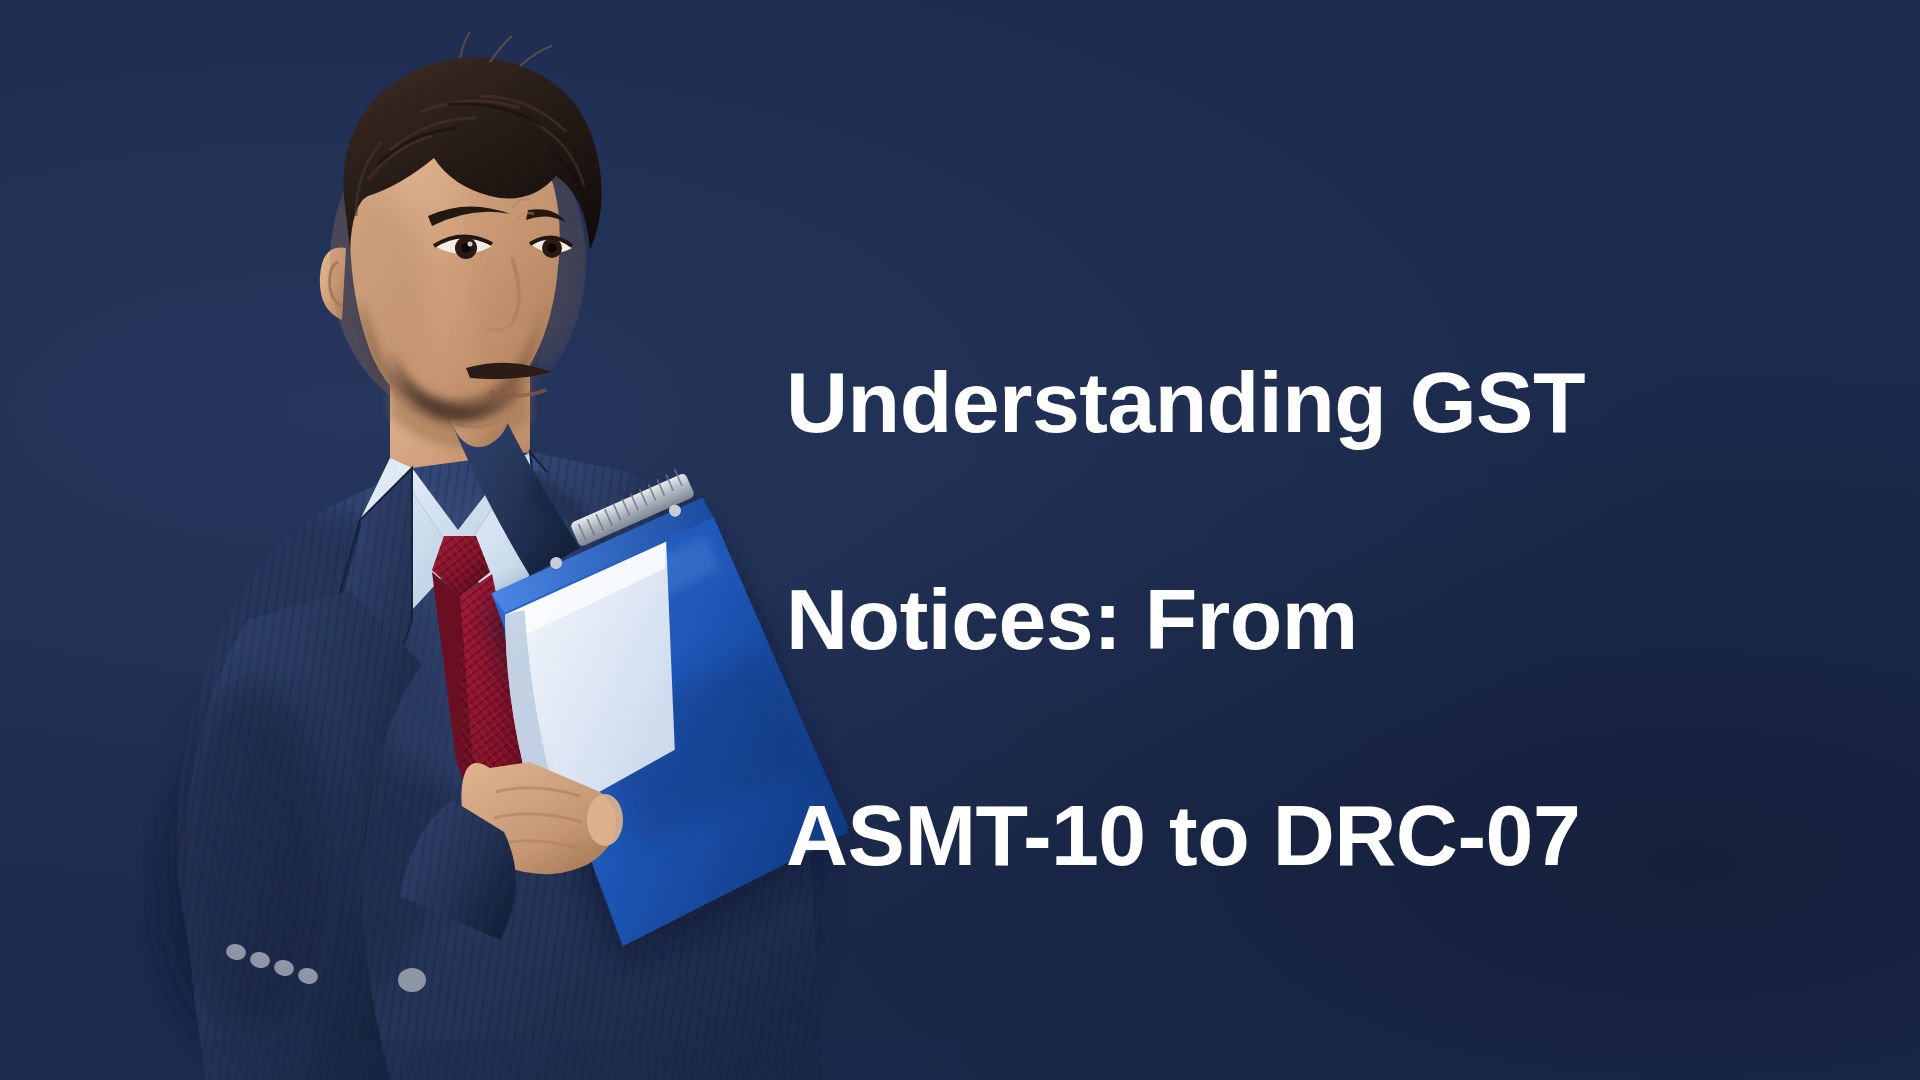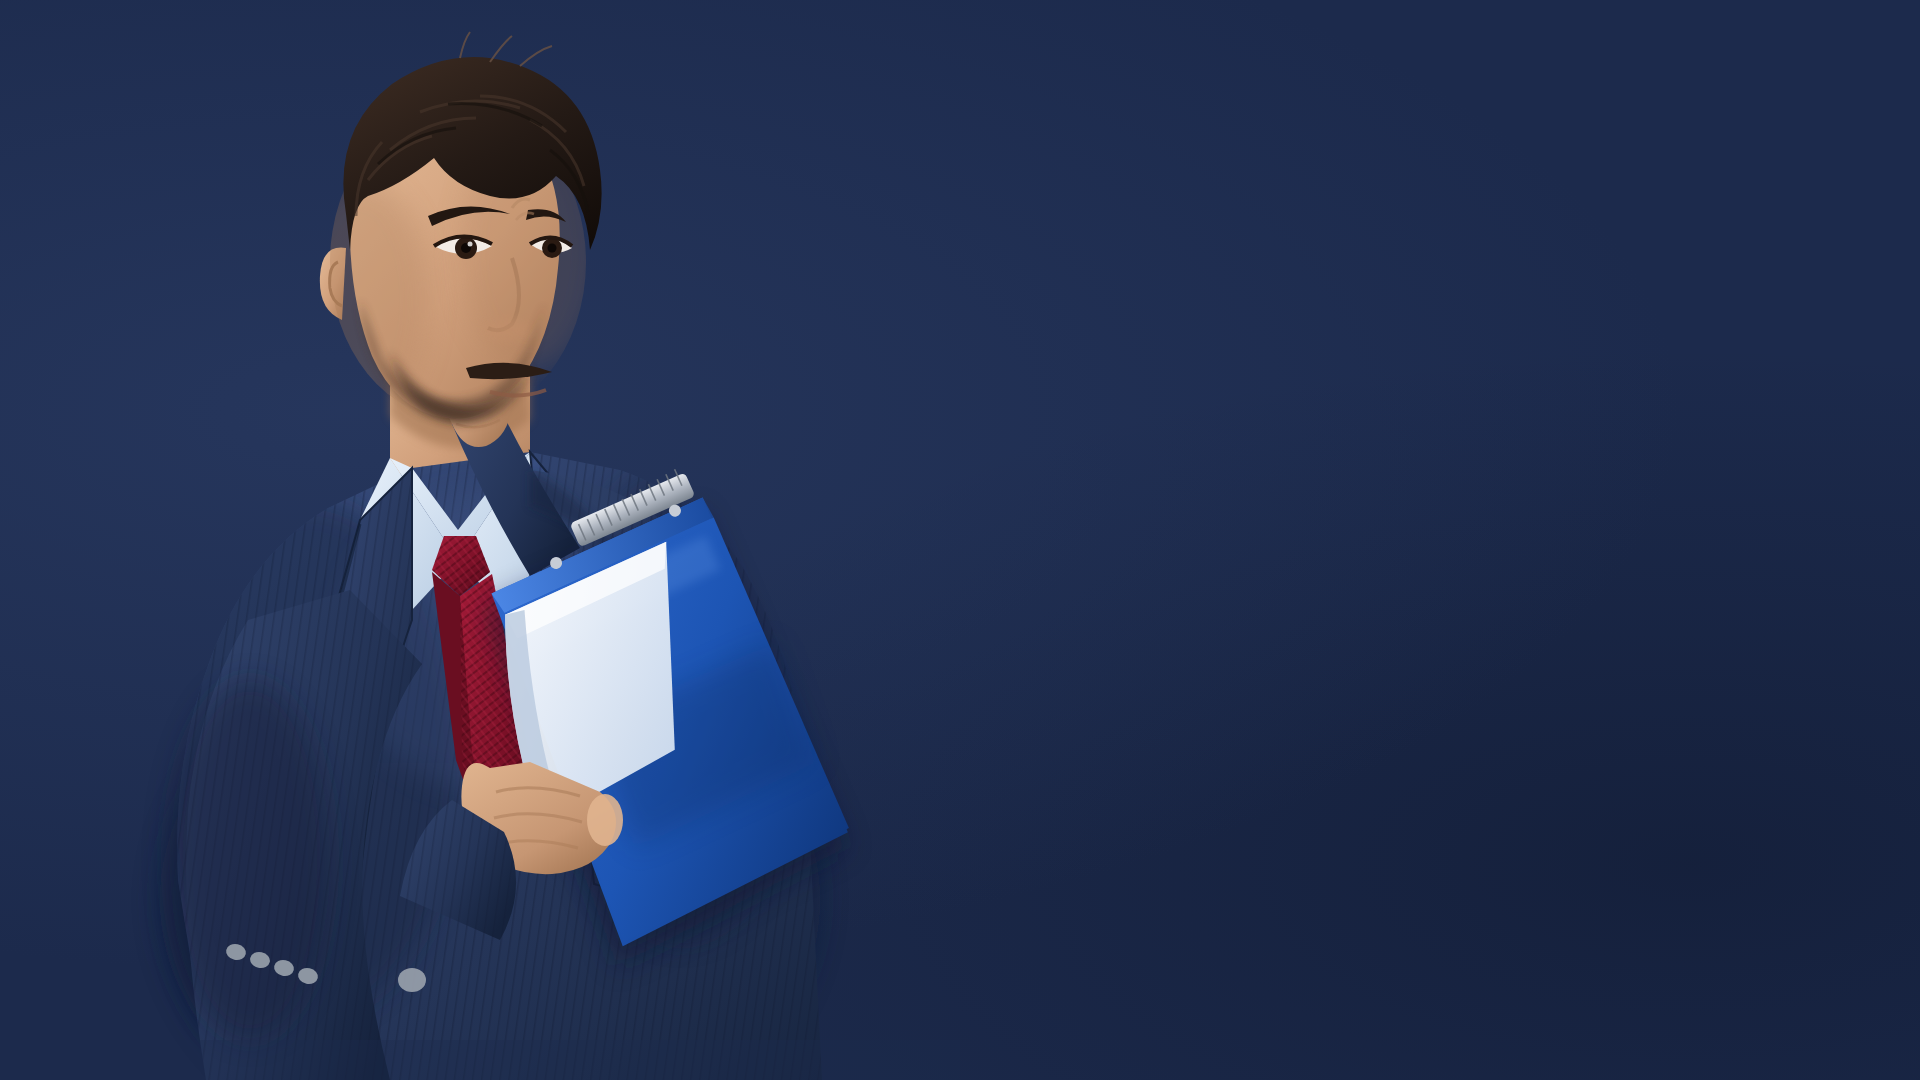--- a/index.html
+++ b/index.html
@@ -358,14 +358,19 @@
           <ellipse cx="248" cy="976" rx="10" ry="8" fill="#8d96a2" transform="rotate(12 248 976)"></ellipse>
         </g>
       </g>
 
       <ellipse cx="352" cy="980" rx="14" ry="12" fill="#9aa2ad" opacity="0.9"></ellipse>
 
       <rect x="0" y="1040" width="900" height="40" fill="#1c2a4c" opacity="0.35"></rect>
     </svg>
   </div>
 
+  <h1 class="headline">
+    <span class="ln">Understanding GST</span>
+    <span class="ln">Notices: From</span>
+    <span class="ln">ASMT-10 to DRC-07</span>
+  </h1>
 
 </div>
 
 </body></html>

